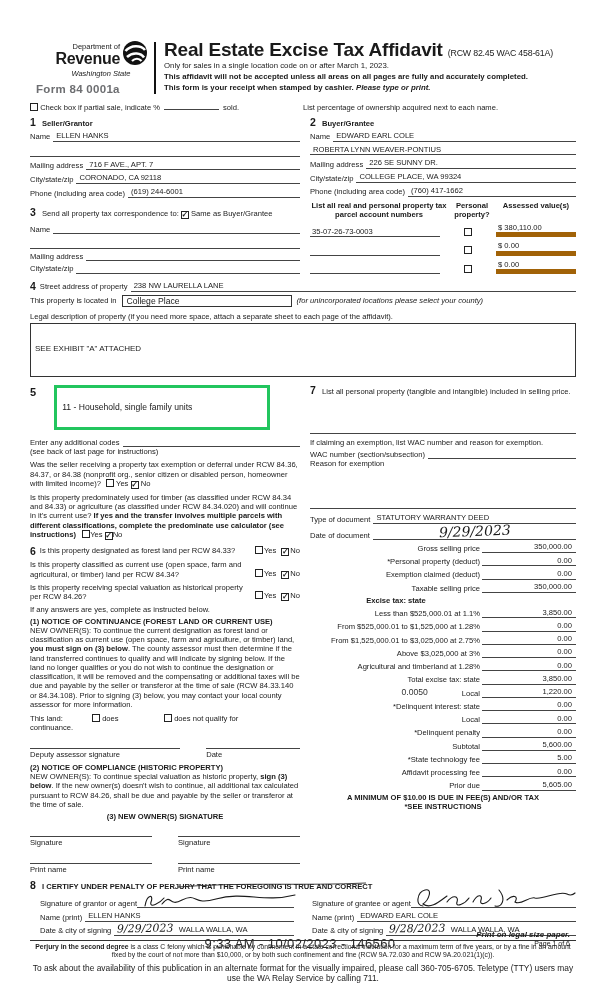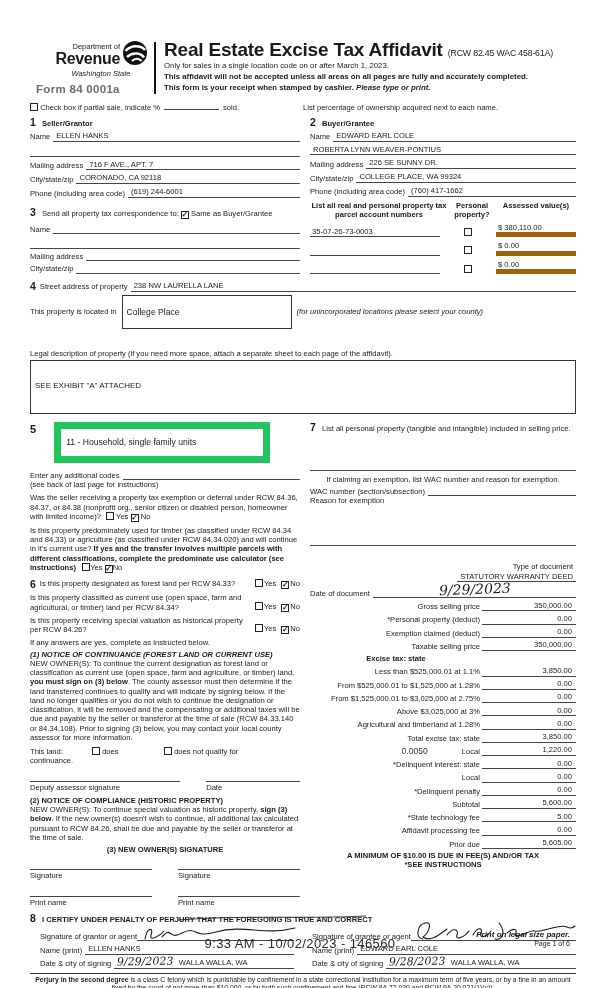--- a/index.html
+++ b/index.html
@@ -45,25 +45,25 @@
 
   
   .ptab-h { display:flex; font-weight:bold; text-align:center; margin-top:4px; }
   .ptab-h .c1 { width:138px; } .ptab-h .c2 { width:48px; } .ptab-h .c3 { flex:1; }
   .ptab-r { display:flex; align-items:flex-end; margin-top:4px; }
   .ptab-r .c1 { width:130px; border-bottom:1px solid #444; padding:0 2px; min-height:8px; white-space:nowrap;}
   .ptab-r .c2 { width:56px; text-align:center; }
   .ptab-r .c3 { flex:1; border-bottom:5px solid #a16207; padding:0 2px; min-height:8px;}
 
   
-  .loc-box { display:inline-block; border:1px solid #333; width:170px; padding:11px 4px; font-size:8.6px; margin:0 5px; }
+  .loc-box { display:inline-block; border:1px solid #333; width:170px; padding:0 4px; font-size:8.6px; margin:0 5px; }
   .legalbox { border:1px solid #333; height:54px; margin-top:2px; padding:20px 4px 0 4px; font-size:8px; }
 
   
-  .codebox { border:7px solid #22c55e; flex:1; padding:8px 5px; font-size:8.6px; margin-right:30px;}
+  .codebox { border:3px solid #22c55e; flex:1; padding:14px 5px; font-size:8.6px; margin-right:30px;}
   .qrow { display:flex; margin-top:4px; }
   .qrow .qt { flex:1; }
 
   
   .mrow { display:flex; align-items:flex-end; margin-top:2.5px; }
   .mlabel { width:172px; flex:none; text-align:right; padding-right:2px; white-space:nowrap;
             display:flex; justify-content:flex-end; align-items:flex-end;}
   .mline { flex:1; border-bottom:1px solid #444; text-align:right; padding:0 4px 0.5px 0; min-height:8px;}
   .mpref { margin-right:34px; font-size:8.6px; color:#333; }
   .mhead { width:172px; text-align:center; font-weight:bold; margin-top:3px; }
@@ -240,21 +240,21 @@
     <div class="fl" style="margin-top:0;">
       <span class="secnum">4</span>
       <span class="lbl">Street address of property</span>
       <span class="val">238 NW LAURELLA LANE</span>
     </div>
     <div style="margin-top:3px; display:flex; align-items:center;">
       <span>This property is located in</span>
       <span class="loc-box">College Place</span>
       <span class="i">(for unincorporated locations please select your county)</span>
     </div>
-    <div style="margin-top:20px;">Legal description of property (if you need more space, attach a separate sheet to each page of the affidavit).</div>
+    <div style="margin-top:5px;">Legal description of property (if you need more space, attach a separate sheet to each page of the affidavit).</div>
     <div class="legalbox">SEE EXHIBIT "A" ATTACHED</div>
   </div>
 
   <div class="cols" style="margin-top:8px;">
 
     <div class="colL">
       <div style="display:flex; align-items:flex-start;">
         <span class="secnum" style="font-size:11px; margin-top:2px;">5</span>
         <span style="width:14px;"></span>
         <span class="codebox">11 - Household, single family units</span>
@@ -286,21 +286,21 @@
       <div class="qrow">
         <span class="qt">Is this property classified as current use (open space, farm and agricultural, or timber) land per RCW 84.34?</span>
         <span class="ynpair"><span class="cb"></span><span>Yes</span><span class="cb">✓</span><span>No</span></span>
       </div>
       <div class="qrow">
         <span class="qt">Is this property receiving special valuation as historical property per RCW 84.26?</span>
         <span class="ynpair"><span class="cb"></span><span>Yes</span><span class="cb">✓</span><span>No</span></span>
       </div>
 
       <div style="margin-top:4px;">If any answers are yes, complete as instructed below.</div>
-      <div class="b" style="margin-top:2px;font-style:italic;">(1) NOTICE OF CONTINUANCE (FOREST LAND OR CURRENT USE)</div>
+      <div class="b" style="margin-top:2px;">(1) NOTICE OF CONTINUANCE (FOREST LAND OR CURRENT USE)</div>
       <div>
         <span>NEW OWNER(S): To continue the current designation as forest land or classification as current use (open space, farm and agriculture, or timber) land, </span><span class="b">you must sign on (3) below</span><span>. The county assessor must then determine if the land transferred continues to qualify and will indicate by signing below. If the land no longer qualifies or you do not wish to continue the designation or classification, it will be removed and the compensating or additional taxes will be due and payable by the seller or transferor at the time of sale (RCW 84.33.140 or 84.34.108). Prior to signing (3) below, you may contact your local county assessor for more information.</span>
       </div>
 
       <div style="margin-top:5px; display:flex;">
         <span style="width:62px;">This land:</span>
         <span style="width:72px;"><span class="cb"></span> <span>does</span></span>
         <span><span class="cb"></span> <span>does not qualify for</span></span>
       </div>
       <div>continuance.</div>
@@ -327,32 +327,32 @@
 
     <div class="colR">
       <div>
         <span class="secnum">7</span>
         <span>List all personal property (tangible and intangible) included in selling price.</span>
       </div>
       <div class="gap"></div>
       <div class="fl">
           <span class="val"></span>
         </div>
-      <div style="margin-top:4px;text-align:center;">If claiming an exemption, list WAC number and reason for exemption.</div>
+      <div style="margin-top:4px;">If claiming an exemption, list WAC number and reason for exemption.</div>
       <div class="fl">
           <span class="lbl">WAC number (section/subsection)</span>
           <span class="val"></span>
         </div>
       <div>Reason for exemption</div>
       <div class="gap" style="height:30px;"></div>
       <div class="fl">
           <span class="val"></span>
         </div>
 
-      <div class="fl" style="margin-top:16px;flex-direction:column;">
+      <div class="fl" style="margin-top:4px;">
           <span class="lbl">Type of document</span>
           <span class="val">STATUTORY WARRANTY DEED</span>
         </div>
       <div class="fl">
           <span class="lbl">Date of document</span>
           <span class="val" style="text-align:center;"><span class="hw hw-doc">9/29/2023</span></span>
         </div>
 
       <div class="mrow">
           <span class="mlabel">

